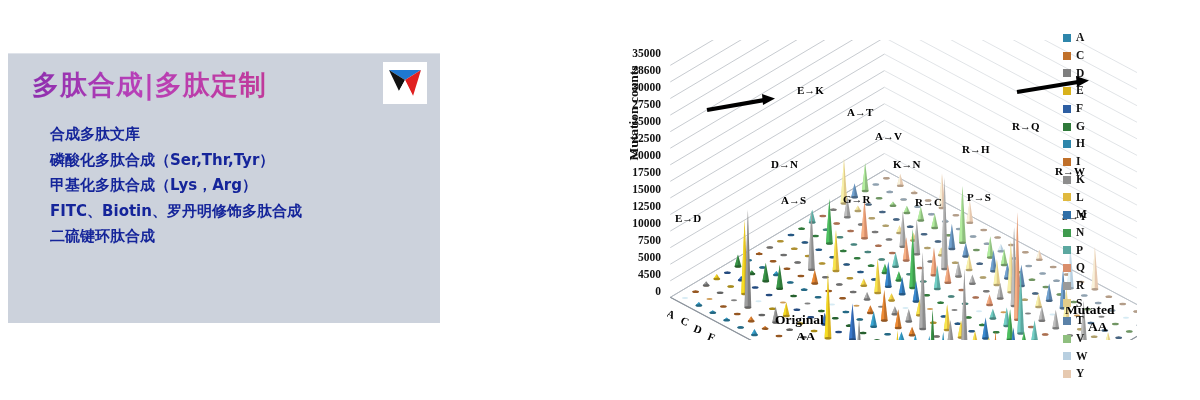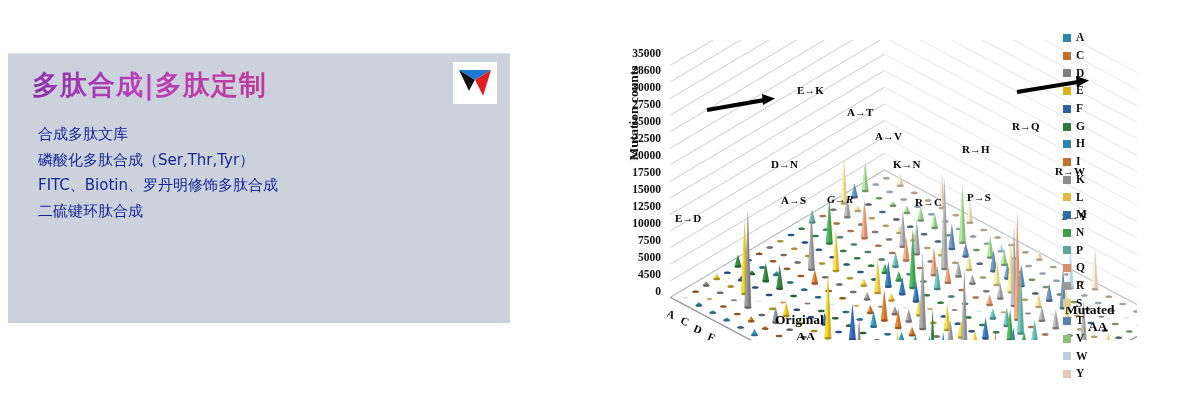--- a/index.html
+++ b/index.html
@@ -13,21 +13,21 @@
   #page {
     position: relative;
     width: 1200px; height: 400px;
     background: #ffffff;
   }
 
   
   #promo-panel {
     position: absolute;
     left: 8px; top: 53px;
-    width: 502px; height: 270px;
+    width: 432px; height: 270px;
     background: #ccd2dc;
     border-top: 1px solid #dfe3ea;
   }
   #promo-title {
     position: absolute;
     left: 24px; top: 13px;
     font-family: "DejaVu Sans", sans-serif;
     font-size: 27px;
     font-weight: 700;
     letter-spacing: 1px;
@@ -48,25 +48,26 @@
   #promo-logo svg { display:block; }
 
   #promo-list {
     position: absolute;
     left: 30px; top: 68px;
     width: 390px;
   }
   .promo-line {
     font-family: "DejaVu Sans", sans-serif;
     font-size: 15px;
-    font-weight: 400;
+    font-weight: 700;
     color: #15259a;
     line-height: 25.5px;
     white-space: nowrap;
     letter-spacing: 0px;
+    margin-left: 12px;
   }
 
   
   #chart-region {
     position: absolute;
     left: 575px; top: 10px;
     width: 620px; height: 385px;
   }
   #y-axis-title {
     position: absolute;
@@ -171,20 +172,21 @@
           <polygon points="34,3 26,29 18,13" fill="#e02020"></polygon>
           <polygon points="2,3 18,13 12,24" fill="#111111"></polygon>
           <polygon points="18,13 26,29 12,24" fill="#ffffff"></polygon>
         </svg>
       </span>
     </div>
 
     <div id="promo-list">
       <div class="promo-line">合成多肽文库</div>
       <div class="promo-line">磷酸化多肽合成（Ser,Thr,Tyr）</div>
+      <div class="promo-line">甲基化多肽合成（Lys，Arg）</div>
       <div class="promo-line">FITC、Biotin、罗丹明修饰多肽合成</div>
       <div class="promo-line">二硫键环肽合成</div>
     </div>
   </div>
 
   <div id="chart-region">
 
     <div id="y-axis-title">Mutation counts</div>
     <div id="y-ticks">
         <div class="y-tick">0</div>
@@ -2562,21 +2564,21 @@
         <div class="axis-lab" style="left: 108px; top: 272px;">Original</div>
         <div class="axis-lab" style="left: 129px; top: 289px;">AA</div>
         <div class="axis-lab" style="left: 398px; top: 262px;">Mutated</div>
         <div class="axis-lab" style="left: 421px; top: 279px;">AA</div>
         <div class="annot" style="left: 8px; top: 172px;">E→D</div>
         <div class="annot" style="left: 114px; top: 154px;">A→S</div>
         <div class="annot" style="left: 104px; top: 118px;">D→N</div>
         <div class="annot" style="left: 130px; top: 44px;">E→K</div>
         <div class="annot" style="left: 180px; top: 66px;">A→T</div>
         <div class="annot" style="left: 208px; top: 90px;">A→V</div>
-        <div class="annot" style="left: 160px; top: 153px; font-style: italic;">G→R</div>
+        <div class="annot" style="left: 176px; top: 153px;">G→R</div>
         <div class="annot" style="left: 226px; top: 118px;">K→N</div>
         <div class="annot" style="left: 248px; top: 140px; margin-top: 16px;">R→C</div>
         <div class="annot" style="left: 300px; top: 151px;">P→S</div>
         <div class="annot" style="left: 295px; top: 103px;">R→H</div>
         <div class="annot" style="left: 345px; top: 80px;">R→Q</div>
         <div class="annot" style="left: 370px; top: 125px; margin-left: 18px;">R→W</div>
         <div class="annot" style="left: 395px; top: 170px;">S→Y</div>
       </div>
 
     <div id="legend">

